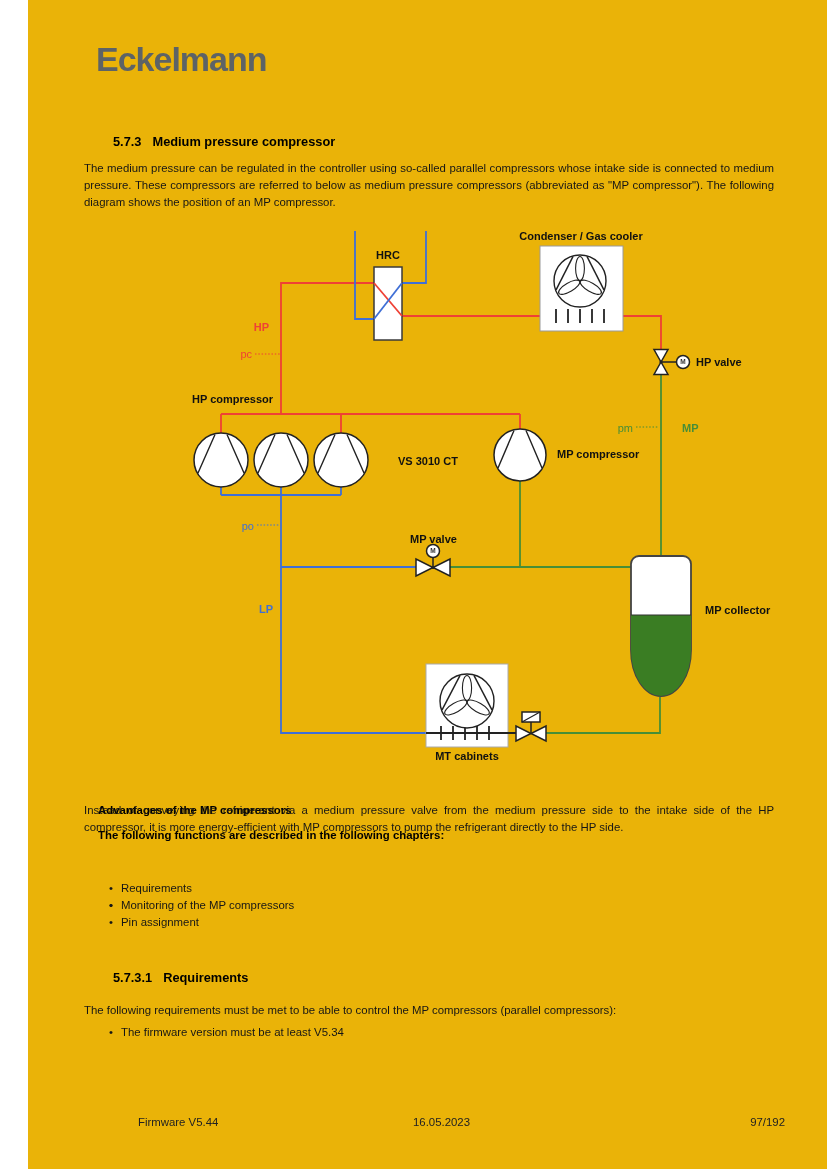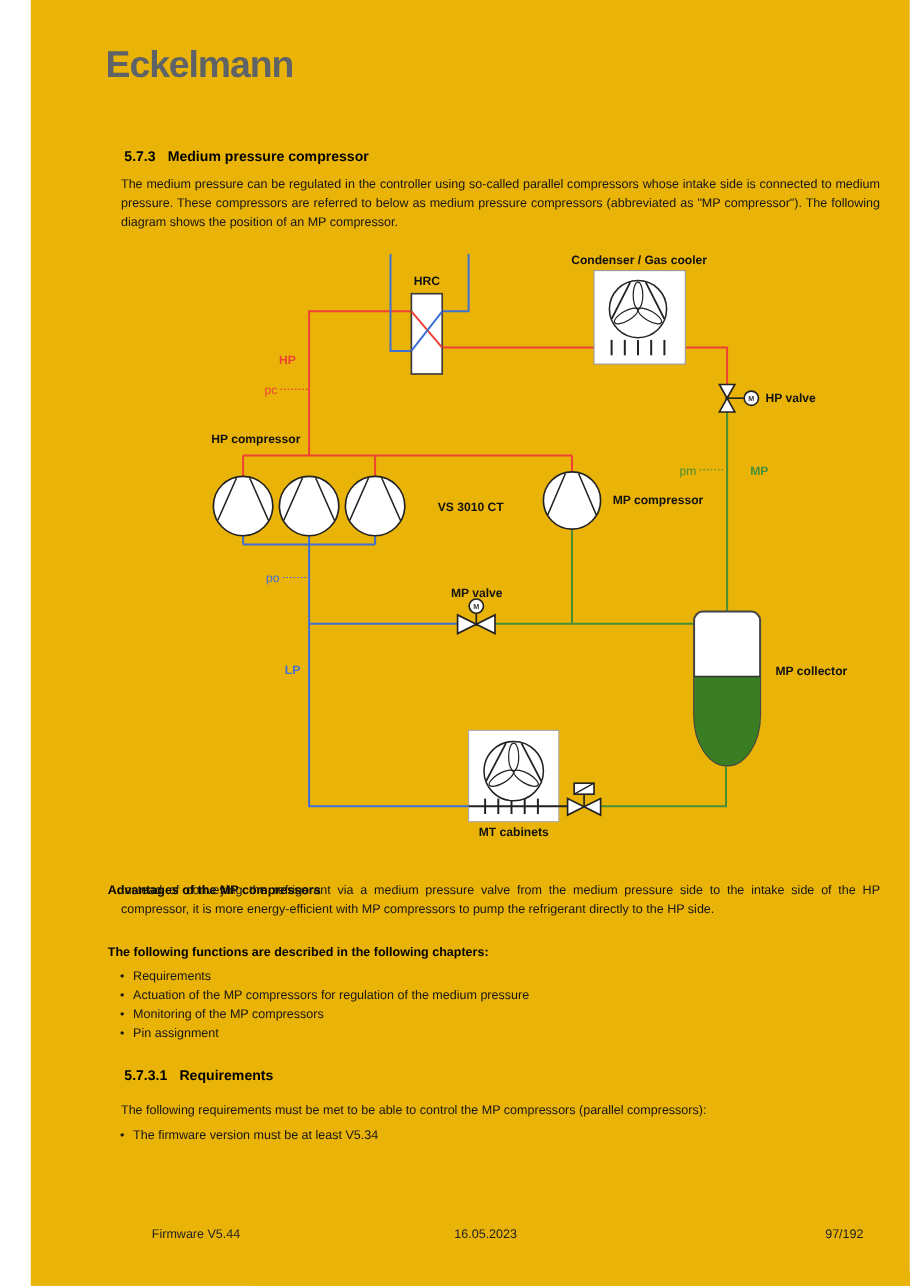--- a/index.html
+++ b/index.html
@@ -2,21 +2,21 @@
 <html><head>
 <meta charset="utf-8">
 <style>
   html,body{margin:0;padding:0;background:#ffffff;}
   .page{position:relative;width:827px;height:1169px;background:#eab308;overflow:hidden;
         font-family:"Liberation Sans",sans-serif;color:#111;margin-left:28px;}
   .abs{position:absolute;}
   .logo{left:68px;top:40px;font-size:34px;font-weight:bold;color:#5d6366;letter-spacing:-1px;}
   .h-sec{left:85px;font-size:12.8px;font-weight:bold;color:#000;margin:0;}
   .h-sec .num{display:inline-block;margin-right:11px;}
-  .body-text{left:82px;width:690px;font-size:11.4px;line-height:17px;color:#161616;
+  .body-text{left:56px;width:690px;font-size:11.4px;line-height:17px;color:#161616;
              text-align:justify;margin:0;}
   .h-min{left:70px;font-size:11.4px;font-weight:bold;color:#000;margin:0;}
   .blist{left:70px;width:690px;margin:0;padding:0;list-style:none;font-size:11.4px;
          line-height:17.2px;color:#161616;}
   .blist li{position:relative;padding-left:23px;}
   .blist .bu{position:absolute;left:11px;}
   .footer-l{left:70px;top:1116px;font-size:11.4px;color:#222;padding-left:40px;}
   .footer-c{left:0;top:1116px;width:827px;text-align:center;font-size:11.4px;color:#222;}
   .footer-r{right:70px;top:1116px;font-size:11.4px;color:#222;}
   svg{position:absolute;left:0;top:0;}
@@ -189,24 +189,24 @@
     <text x="224" y="358" text-anchor="end" class="dsmall" fill="#ef4135">pc</text>
     <text x="226" y="529.5" text-anchor="end" class="dsmall" fill="#3f6fd6">po</text>
     <text x="245" y="613" text-anchor="end" class="dbold" fill="#3f6fd6">LP</text>
     <text x="605" y="431.5" text-anchor="end" class="dsmall" fill="#478e37">pm</text>
     <text x="654" y="431.5" class="dbold" fill="#478e37">MP</text>
   </svg>
 
   <h2 class="abs h-min" style="top:804px;text-align:right;">Advantages of the MP compressors</h2>
   <p class="abs body-text" style="top:802px;">Instead of conveying the refrigerant via a medium pressure valve from the medium pressure side to the intake side of the HP compressor, it is more energy-efficient with MP compressors to pump the refrigerant directly to the HP side.</p>
 
-  <h2 class="abs h-min" style="top:860px;text-align:center;">The following functions are described in the following chapters:</h2>
+  <h2 class="abs h-min" style="top:829px;text-align:center;">The following functions are described in the following chapters:</h2>
   <ul class="abs blist" style="top:880px;">
     <li><span class="bu">•</span><span>Requirements</span></li>
-    <li><span class="bu">•</span><span>Actuation of the MP compressors for regulation of the medium pressure</span></li>
+    <li><span class="bu">•</span></li>
     <li><span class="bu">•</span><span>Monitoring of the MP compressors</span></li>
     <li><span class="bu">•</span><span>Pin assignment</span></li>
   </ul>
 
   <h1 class="abs h-sec" style="top:970px;">
     <span class="num">5.7.3.1</span><span>Requirements</span>
   </h1>
   <p class="abs body-text" style="top:1002px;">The following requirements must be met to be able to control the MP compressors (parallel compressors):</p>
   <ul class="abs blist" style="top:1024px;">
     <li><span class="bu">•</span><span>The firmware version must be at least V5.34</span></li>

